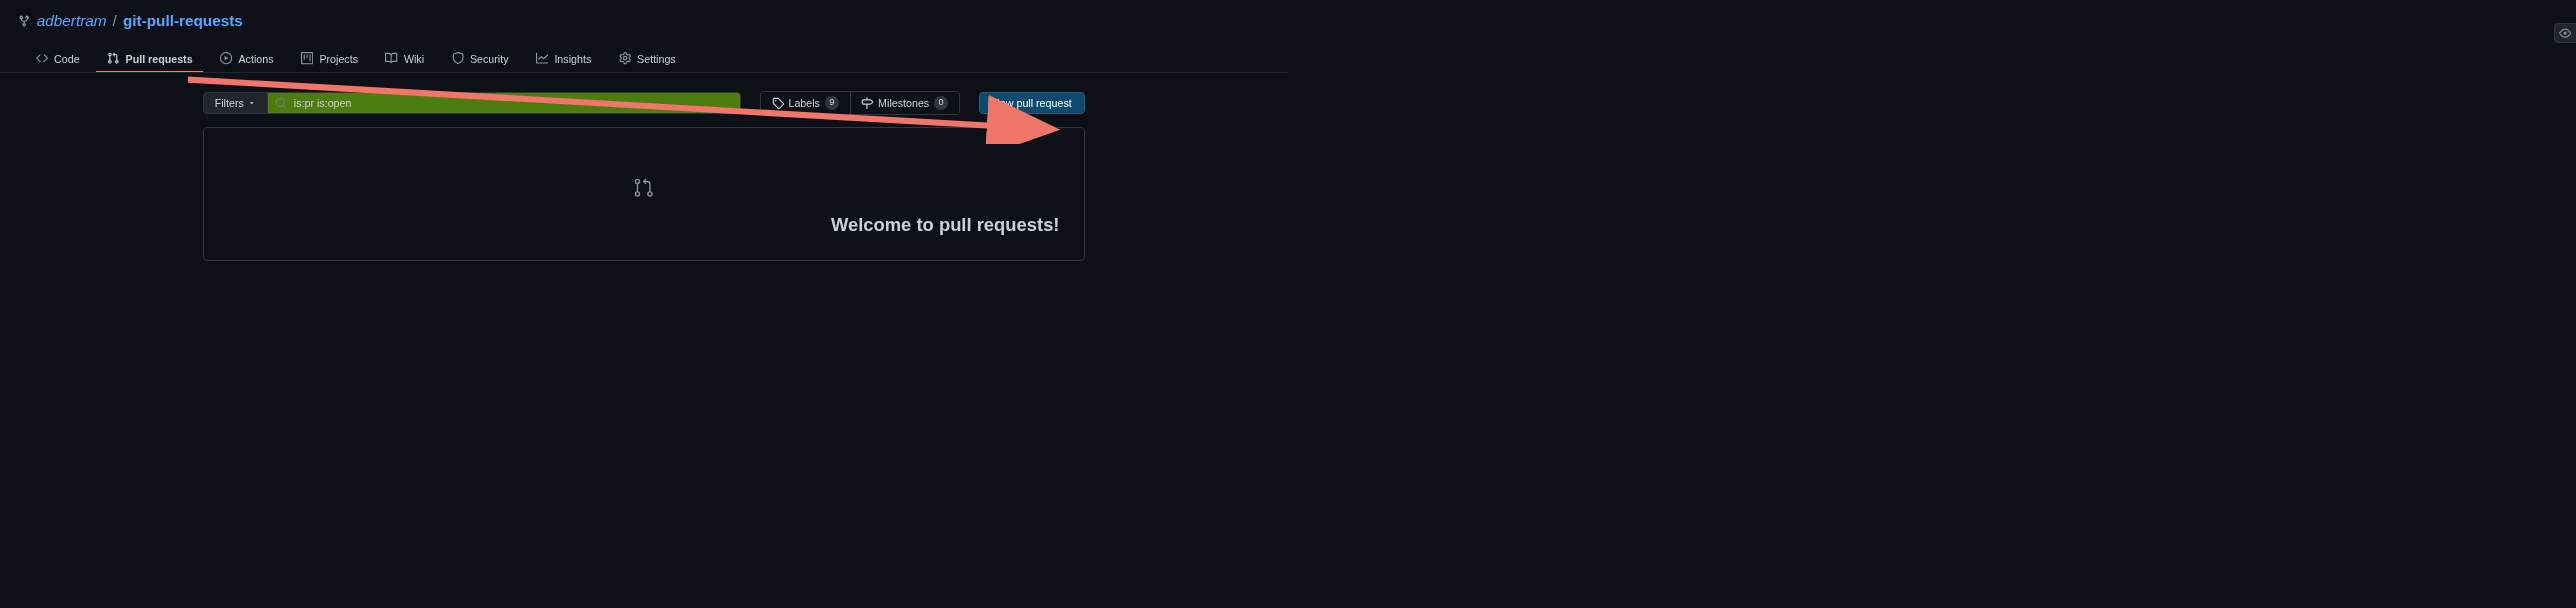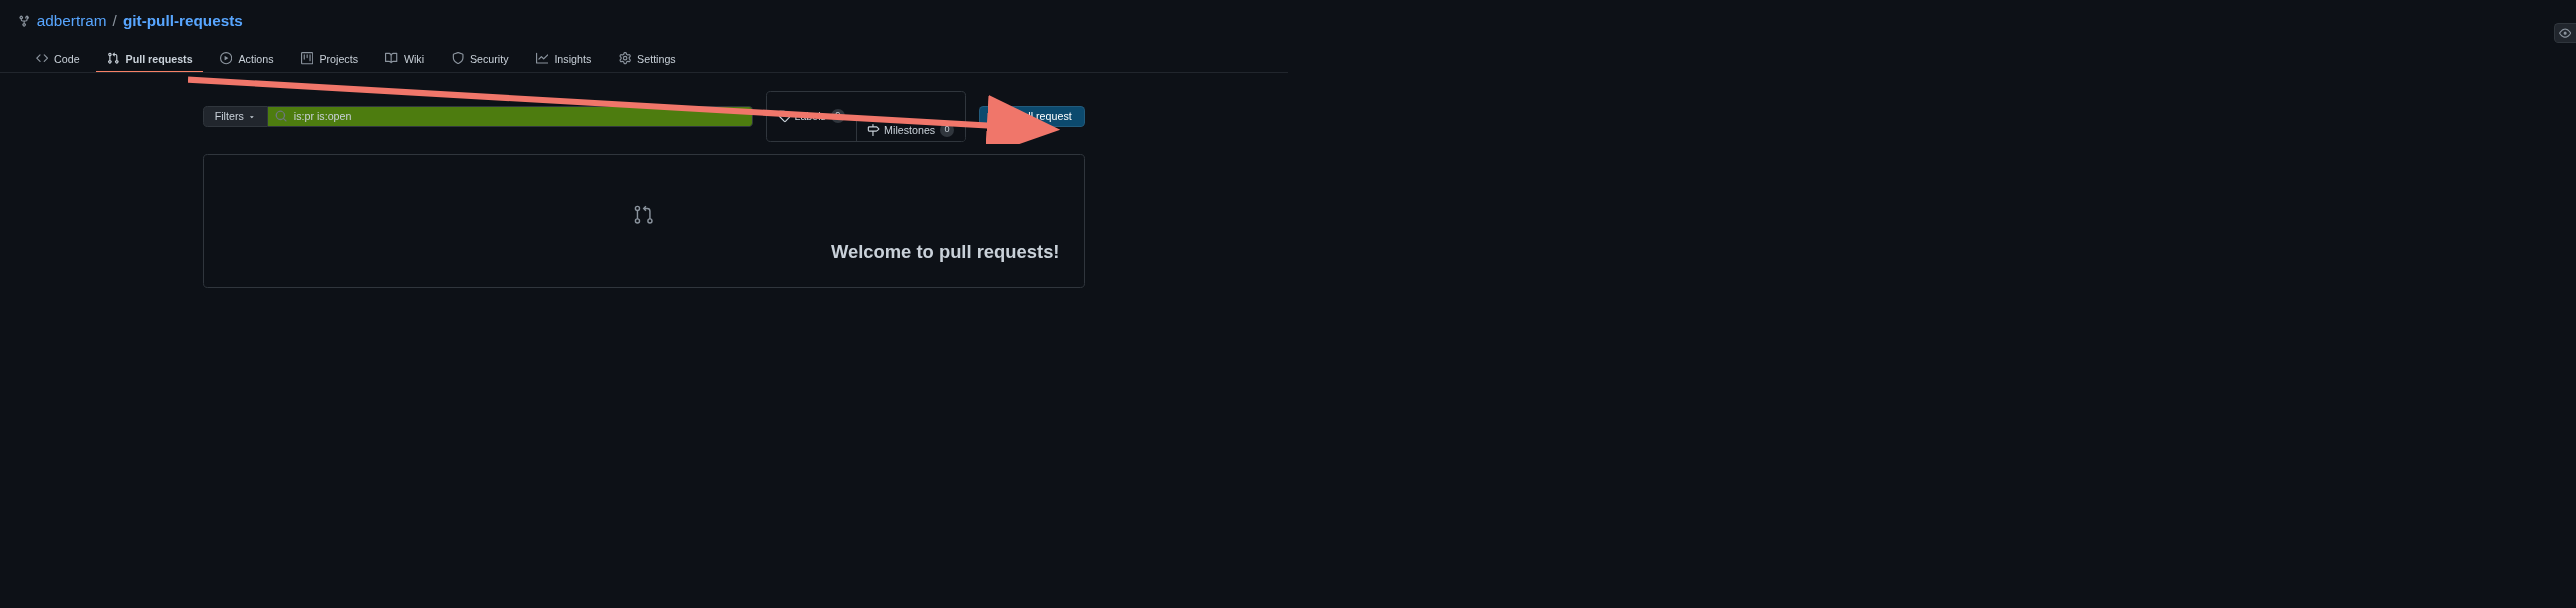--- a/index.html
+++ b/index.html
@@ -27,20 +27,21 @@
     }
     .repo-title .fork-icon {
       color: #8b949e;
     }
     .repo-title a {
       color: #58a6ff;
       text-decoration: none;
     }
     .repo-title .owner {
       font-weight: 400;
+      font-style: italic;
     }
     .repo-title .sep {
       color: #8b949e;
     }
     .repo-title .name {
       font-weight: 600;
     }
     .forked-from {
       margin-top: 1.5px;
       margin-left: 18.4px;
@@ -80,21 +81,21 @@
       color: #c9d1d9;
     }
     .content {
       max-width: 931px;
       margin: 18.4px auto 0;
       padding: 0 24.5px;
     }
     .filter-bar {
       display: flex;
       align-items: center;
-      gap: 13px;
+      gap: 19px;
     }
     .filter-search {
       display: flex;
       flex: 1;
     }
     .filters-btn {
       display: flex;
       align-items: center;
       gap: 4.6px;
       background: #21262d;
@@ -141,21 +142,20 @@
       gap: 4.6px;
       background: #0d1117;
       color: #c9d1d9;
       padding: 3.8px 10.7px;
       font-size: 10.7px;
       cursor: pointer;
       border: none;
     }
     .side-btn + .side-btn {
       border-left: 0.8px solid #30363d;
-      margin-top: 27px;
     }
     .counter {
       background: #30363d;
       color: #c9d1d9;
       border-radius: 765px;
       padding: 0 4.6px;
       font-size: 9.2px;
       min-width: 13.8px;
       text-align: center;
       line-height: 13.8px;

